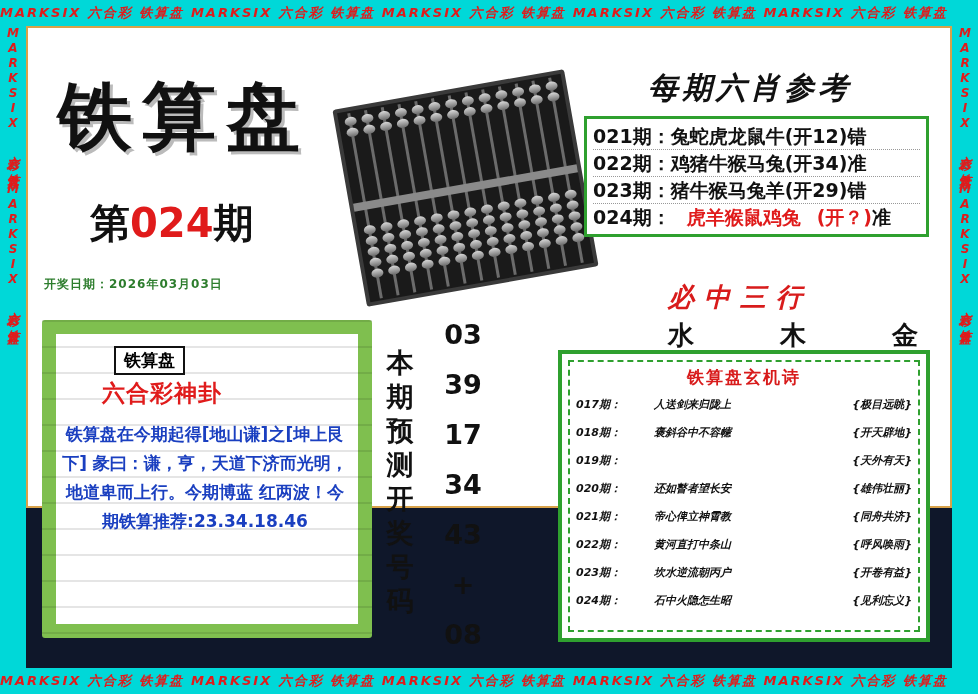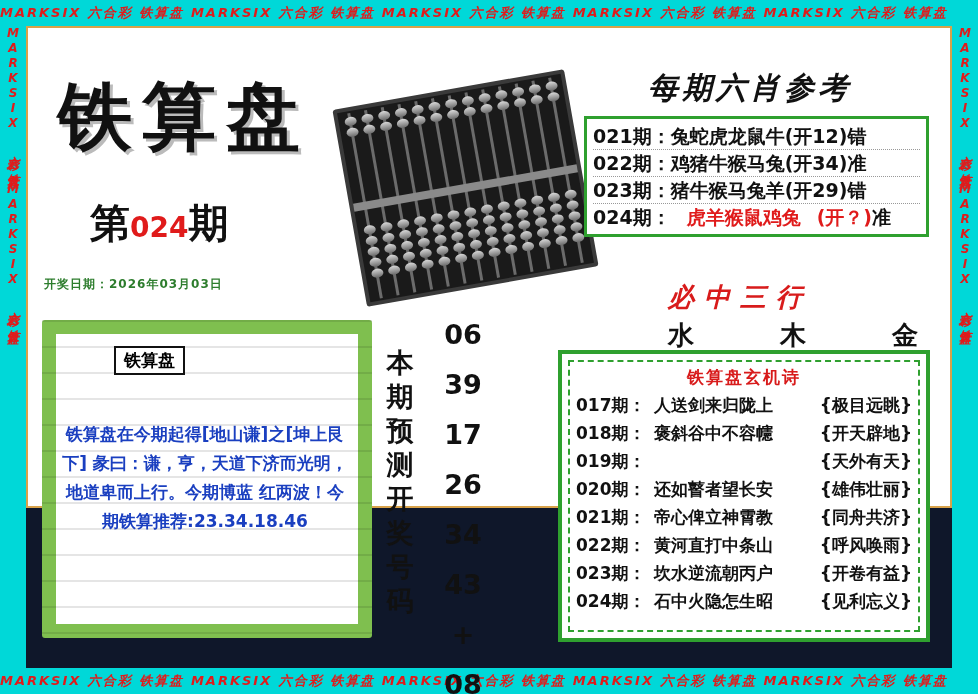--- a/index.html
+++ b/index.html
@@ -21,21 +21,21 @@
         font-size:12px;letter-spacing:1px;line-height:26px;}
 
   .inner{position:absolute;left:26px;top:26px;width:926px;height:482px;
          background:#ffffff;border:2px solid #d8a24a;box-sizing:border-box;}
 
   
   .title{position:absolute;left:30px;top:40px;font-size:74px;font-weight:bold;
          color:#111;letter-spacing:10px;font-family:"DejaVu Sans",sans-serif;
          text-shadow:3px 3px 0 #bbb;}
   .issue{position:absolute;left:62px;top:168px;font-size:40px;font-weight:bold;color:#111;}
-  .issue .num{color:#e01b1b;font-size:28px;}
+  .issue .num{color:#e01b1b;font-size:40px;}
   .draw-date{position:absolute;left:16px;top:248px;font-size:12px;font-weight:bold;
              color:#2d7d2d;letter-spacing:1px;}
 
   
   .abacus{position:absolute;left:320px;top:60px;width:235px;height:200px;
           transform:rotate(-10deg);}
   .abacus .frame{position:absolute;inset:0;background:#1a1a1a;border:4px solid #3a3a3a;border-radius:3px;}
   .abacus .rod{position:absolute;width:3px;background:#6b6b6b;top:6px;bottom:6px;}
   .abacus .bead{position:absolute;width:12px;height:9px;border-radius:50%;
                 background:linear-gradient(#d8d8d8,#6a6a6a);}
@@ -55,22 +55,22 @@
            color:#d81b1b;letter-spacing:10px;font-style:italic;}
   .elems{position:absolute;left:640px;top:290px;width:250px;display:flex;
          justify-content:space-between;font-size:26px;font-weight:bold;color:#111;}
 
   
   .poem-box{position:absolute;left:530px;top:322px;width:372px;height:292px;
             border:4px solid #2fa02f;box-sizing:border-box;background:#fff;padding:6px;}
   .poem-box .inner2{border:2px dashed #2fa02f;height:100%;box-sizing:border-box;padding:4px 6px;}
   .poem-title{text-align:center;font-size:17px;font-weight:bold;color:#d81b1b;
               letter-spacing:2px;margin-bottom:2px;}
-  .poem-row{display:flex;font-size:17px;font-weight:bold;color:#111;line-height:28px;
-            white-space:nowrap;}
+  .poem-row{display:flex;font-size:11px;font-weight:bold;color:#111;line-height:28px;
+            white-space:nowrap;font-style:italic;}
   .poem-row .p1{width:78px;}
   .poem-row .p2{width:150px;text-align:left;}
   .poem-row .p3{flex:1;text-align:right;}
 
   
   .bamboo{position:absolute;left:14px;top:292px;width:330px;height:318px;
           border:14px solid #7fbf4f;box-sizing:border-box;background:#ffffff;
           border-radius:3px;}
   .bamboo:before{content:"";position:absolute;inset:-14px;pointer-events:none;
      background:
@@ -286,29 +286,29 @@
         <div class="poem-row">
             <span class="p1">024期：</span>
             <span class="p2">石中火隐怎生昭</span>
             <span class="p3">{见利忘义}</span>
           </div>
       </div>
     </div>
 
     <div class="bamboo">
       <div class="logo-badge">铁算盘</div>
+      <div class="red-sub">六合彩神卦</div>
       <div class="bamboo-text">铁算盘在今期起得[地山谦]之[坤上艮下] 彖曰：谦，亨，天道下济而光明，地道卑而上行。今期博蓝 红两波！今期铁算推荐:23.34.18.46</div>
     </div>
 
     <div class="vlabel">本期预测开奖号码</div>
     <div class="nums">
-      <div class="n">06</div>
+      <div class="n">03</div>
       <div class="n">39</div>
       <div class="n">17</div>
-      <div class="n">26</div>
       <div class="n">34</div>
       <div class="n">43</div>
       <div class="n">+</div>
       <div class="n">08</div>
     </div>
 
   </div>
 </div>
 
 </body></html>

